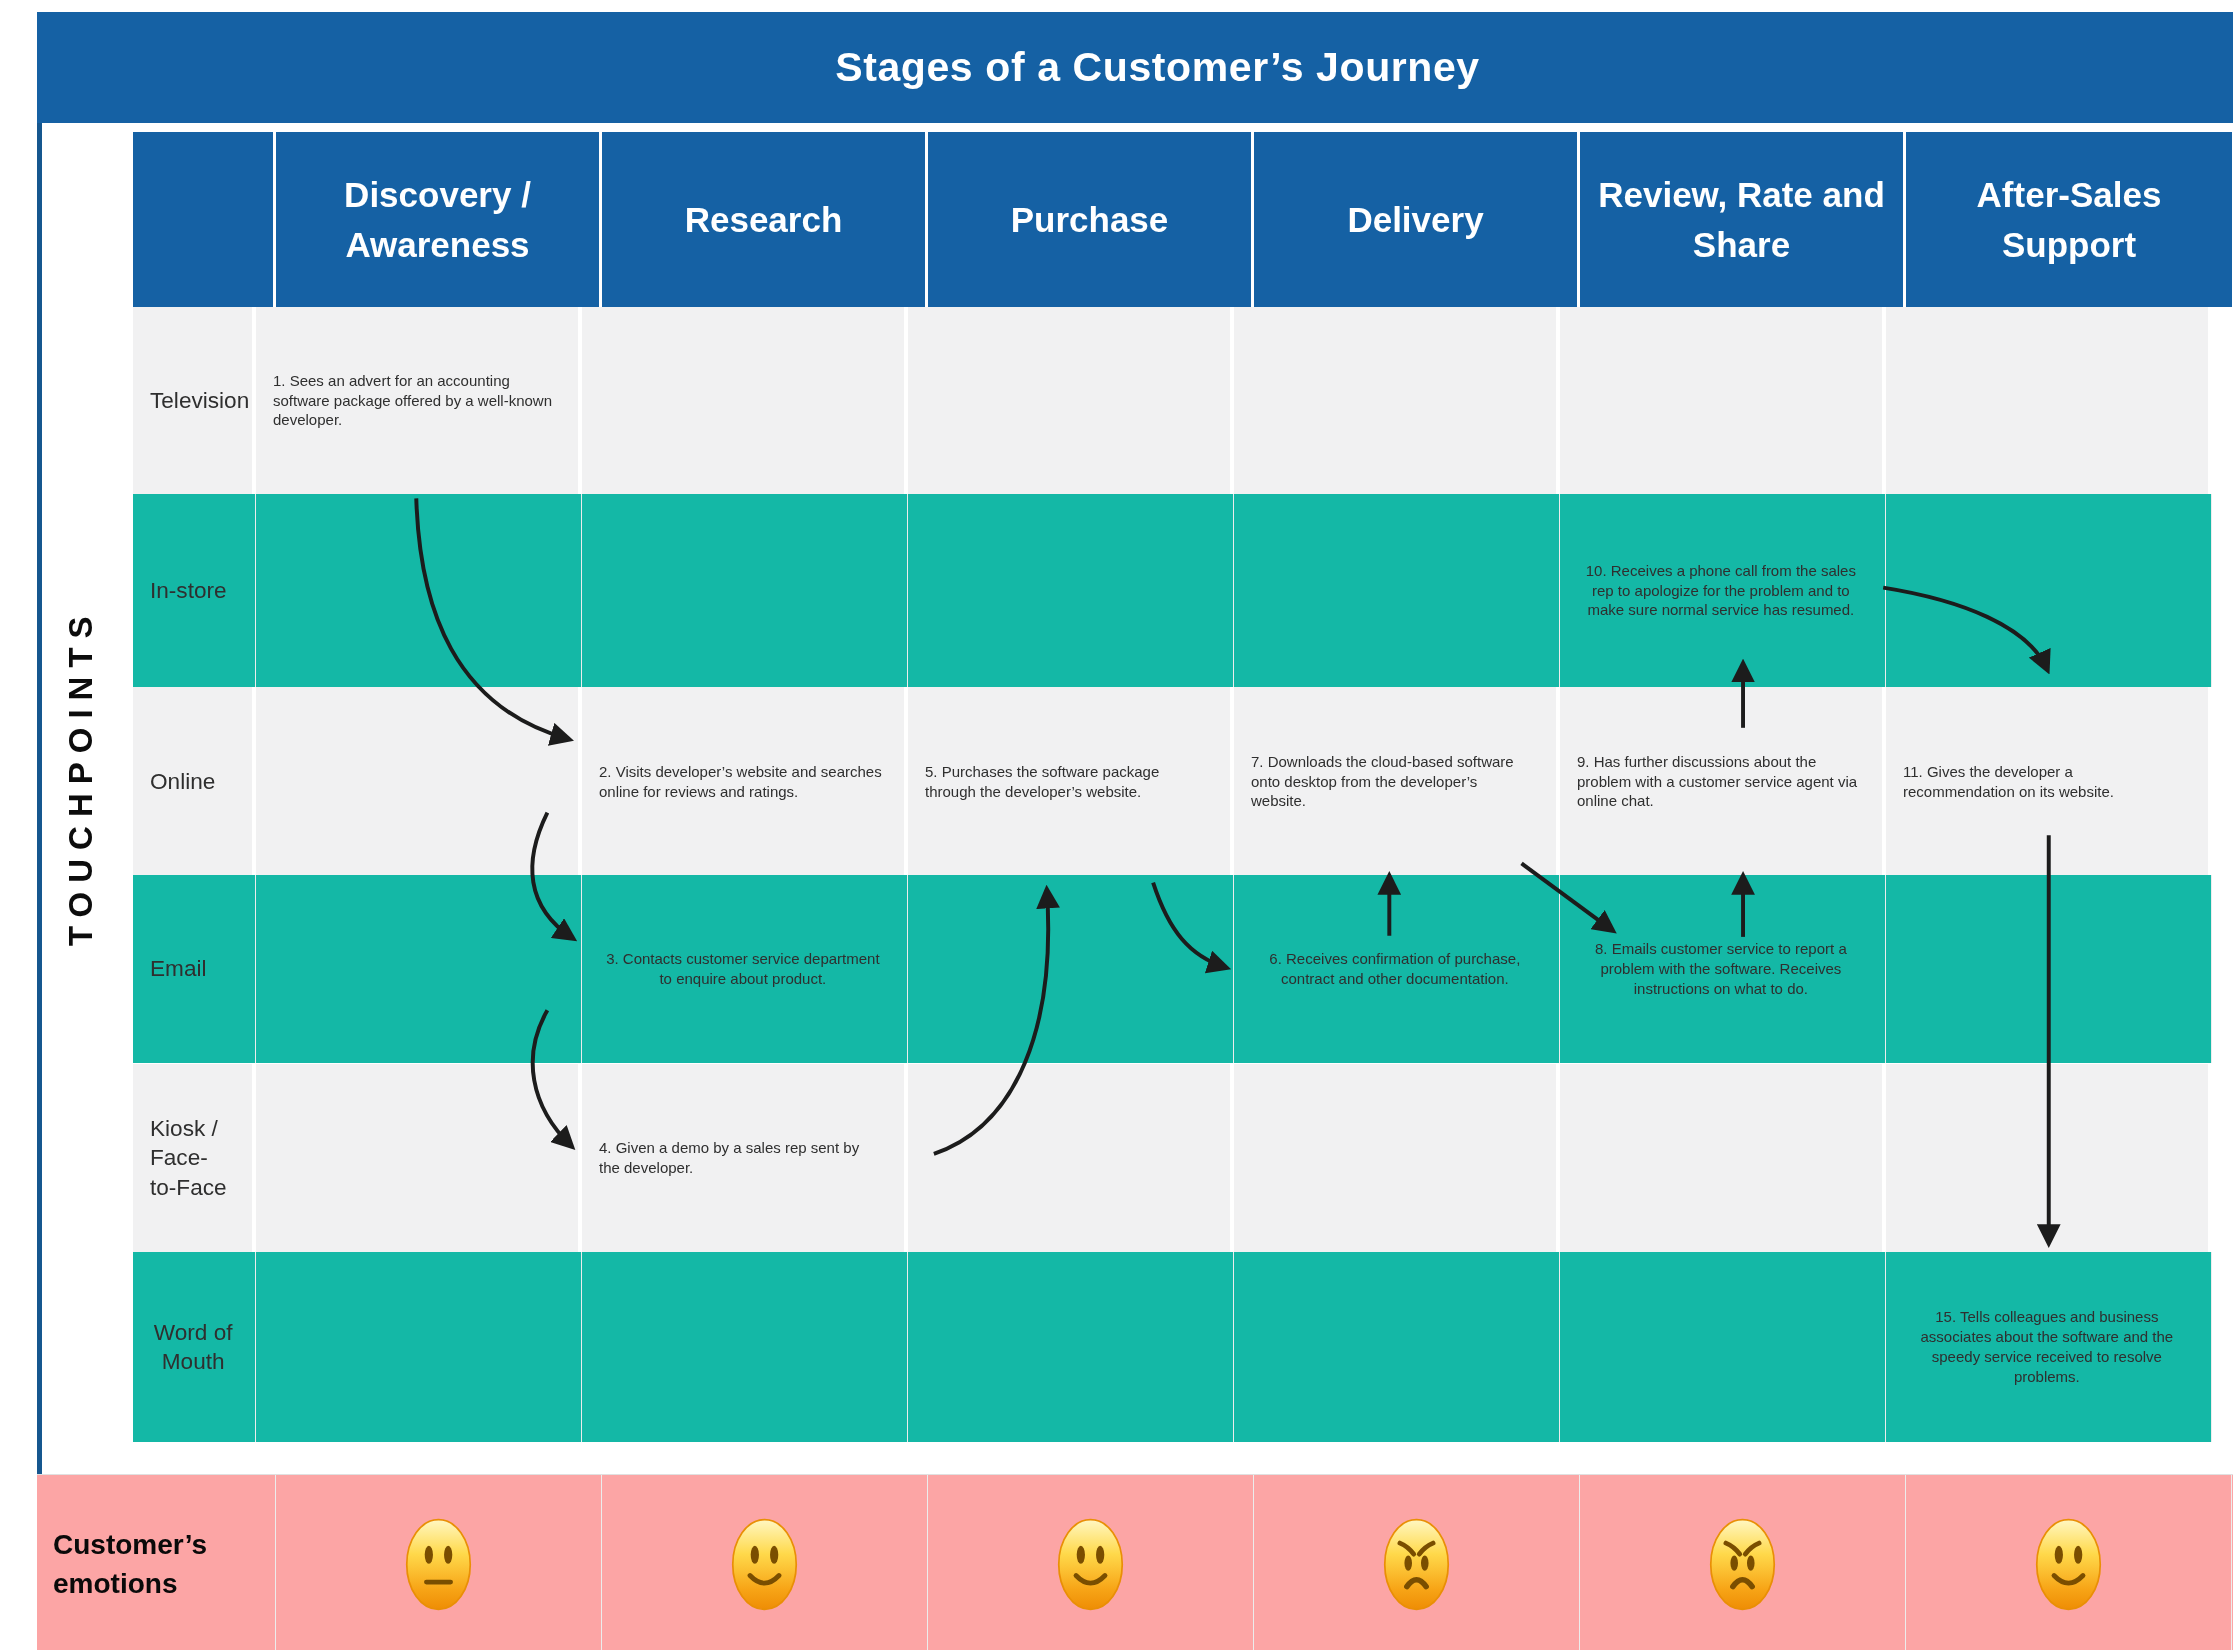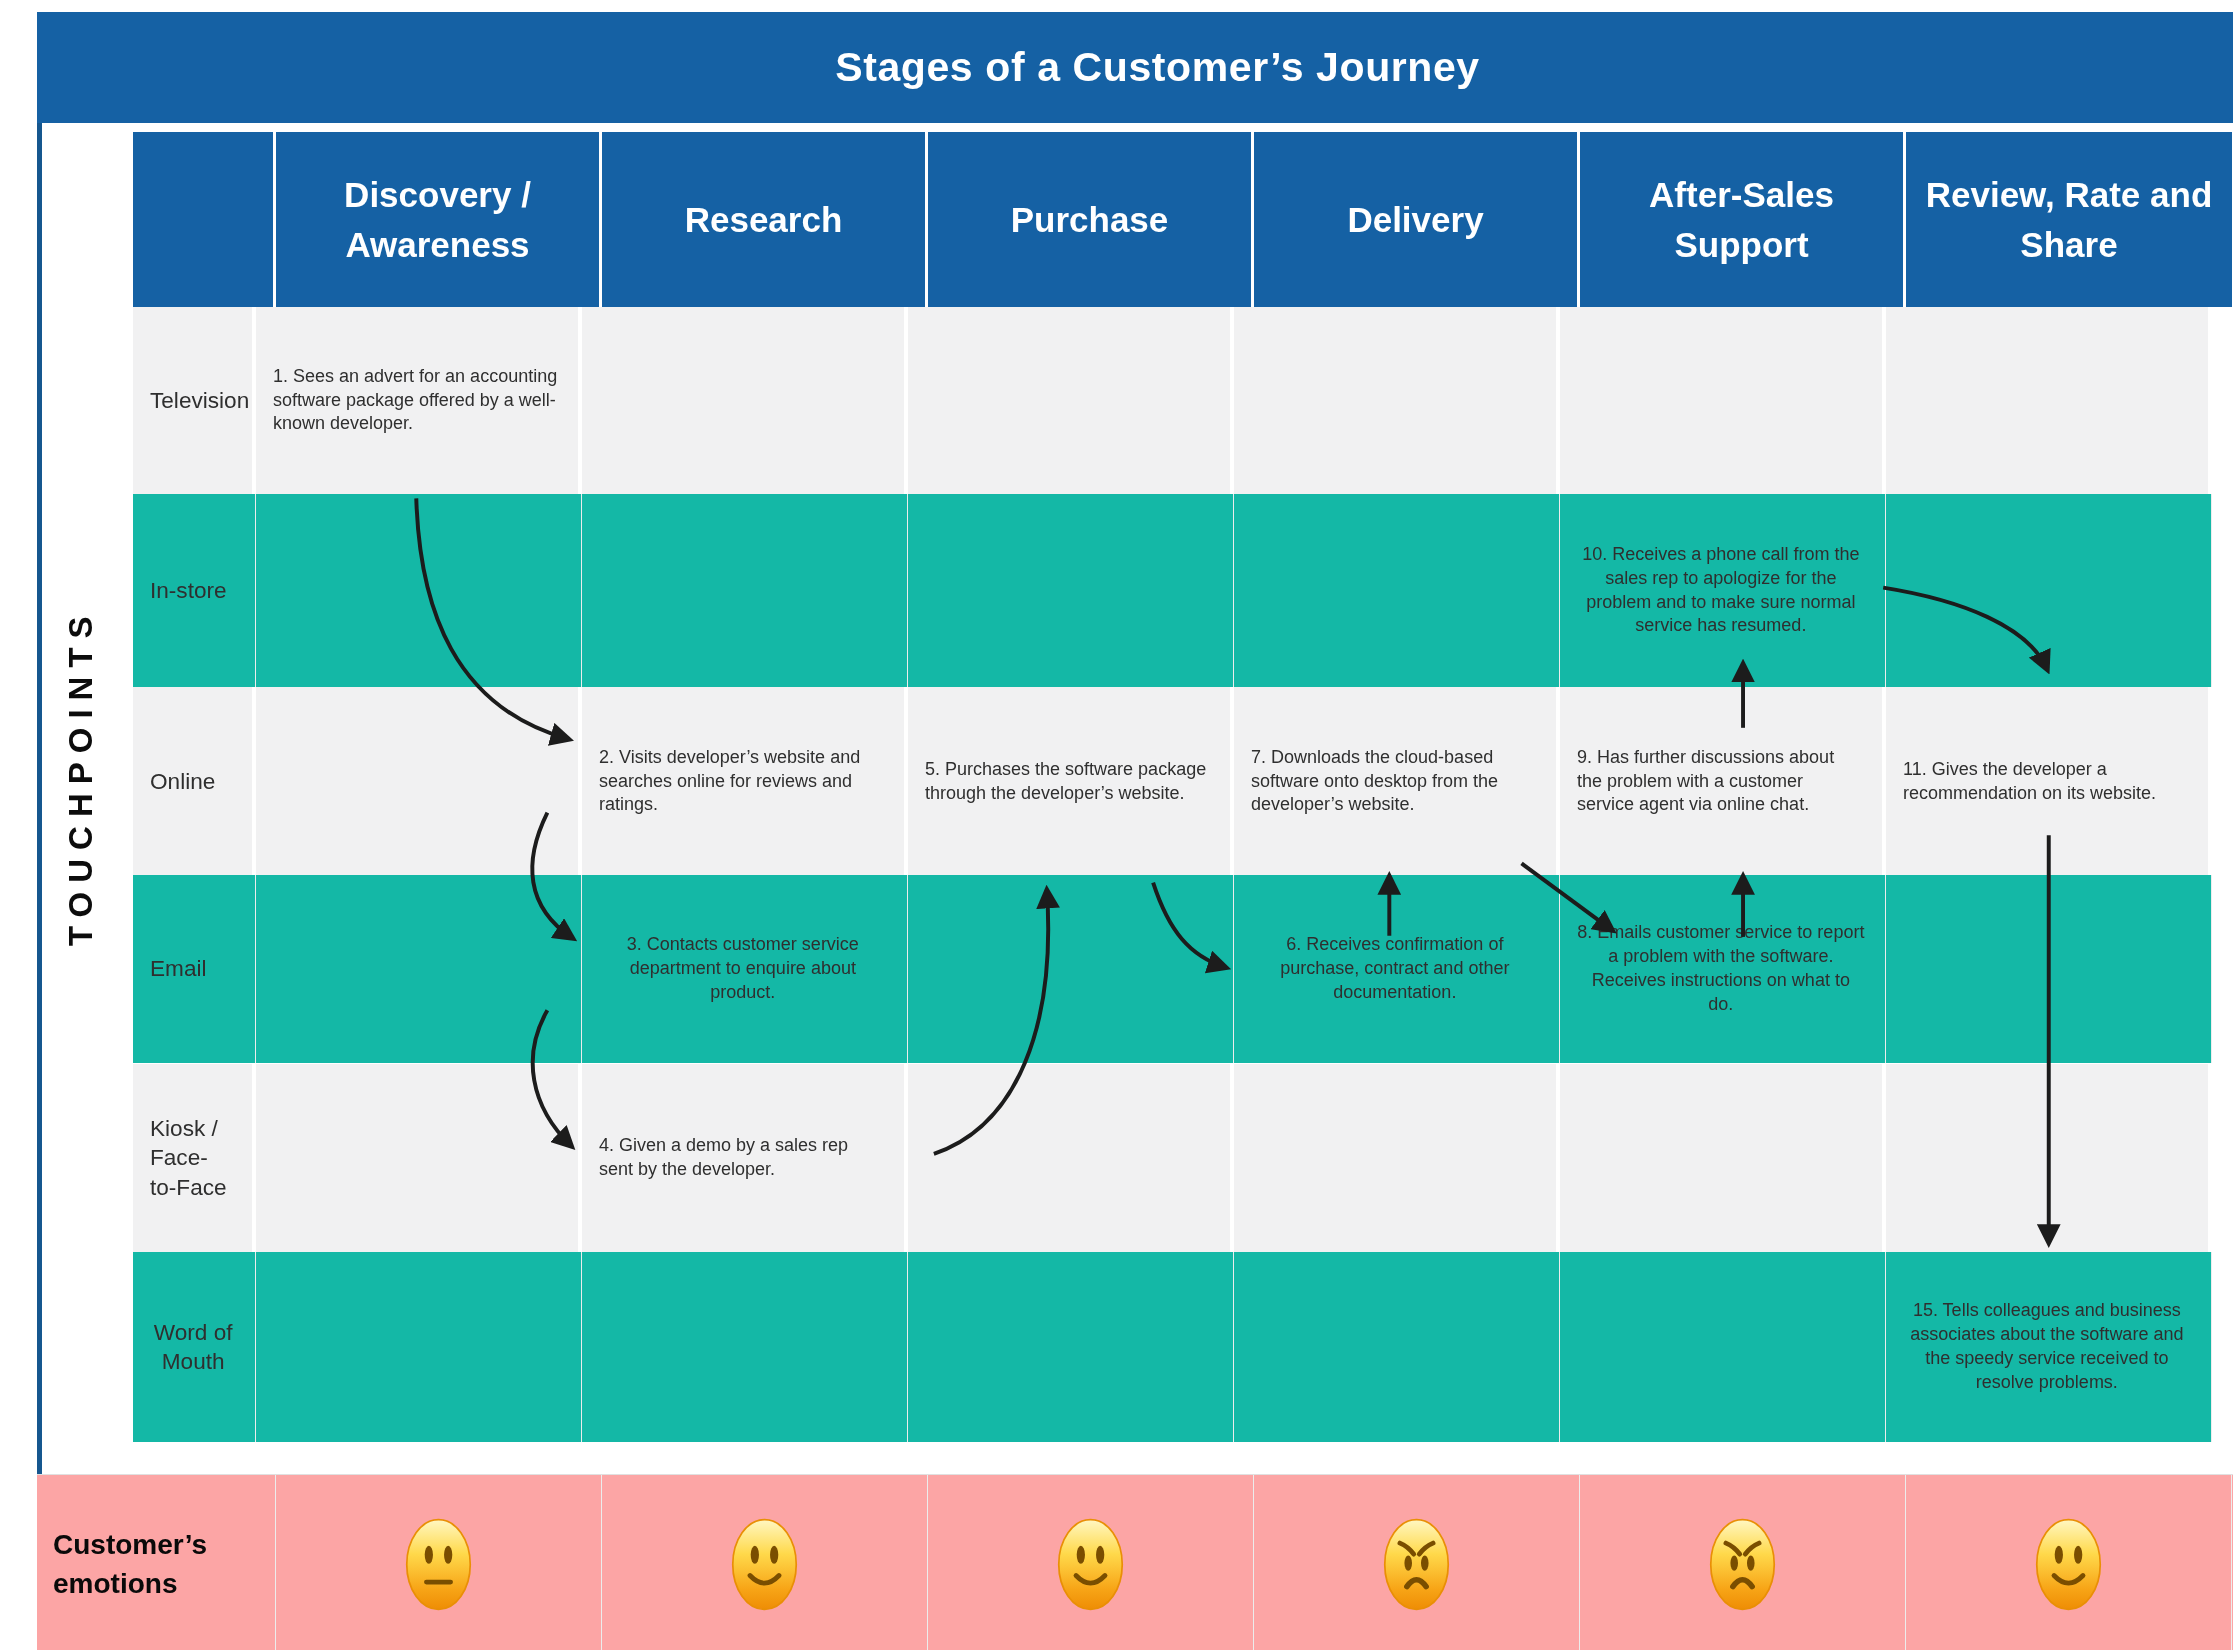--- a/index.html
+++ b/index.html
@@ -29,21 +29,21 @@
   }
   .stage:last-child{border-right:none;}
   .row{position:absolute;left:133px;width:2100px;display:flex;}
   .row.gray .rl,.row.gray .c{background:#F1F1F2;border-right:4.5px solid #ffffff;}
   .row.white .rl,.row.white .c{background:#14b8a6;border-right:1.7px solid #ECECEC;text-align:center;}
   .rl{
     width:123px;display:flex;align-items:center;
     padding:0 18.7px 0 17px;font-size:22.6px;line-height:1.3;color:#2F2F2F;
   }
   .c{width:326px;display:flex;align-items:center;}
-  .note{padding:0 20.3px 0 17px;font-size:18px;line-height:1.33;color:#2F2F2F;}
+  .note{padding:0 20.3px 0 17px;font-size:15px;line-height:1.33;color:#2F2F2F;}
   .emotions{
     position:absolute;left:37px;top:1474px;width:2196px;height:179px;background:#fca5a5;
     border-top:1.1px solid #E0E0E0;display:flex;
   }
   .emo-label{
     width:239px;display:flex;align-items:center;padding:0 11.3px 0 16px;
     font-size:28px;line-height:1.4;font-weight:bold;color:#0a0a0a;
     border-right:1.1px solid #ECECEC;
   }
   .emo-cell{
@@ -95,22 +95,22 @@
   <div class="titlebar">Stages of a Customer’s Journey</div>
 
   <div class="vlabel">TOUCHPOINTS</div>
 
   <div class="header-row">
     <div class="corner"></div>
     <div class="stage">Discovery / Awareness</div>
     <div class="stage">Research</div>
     <div class="stage">Purchase</div>
     <div class="stage">Delivery</div>
+    <div class="stage">Review, Rate and Share</div>
     <div class="stage">After-Sales Support</div>
-    <div class="stage">Review, Rate and Share</div>
   </div>
 
   <div class="row gray" style="top:307px;height:187px;">
     <div class="rl">Television</div>
     <div class="c">
         <div class="note">1. Sees an advert for an accounting software package offered by a well-known developer.</div>
       </div>
     <div class="c"></div>
     <div class="c"></div>
     <div class="c"></div>

